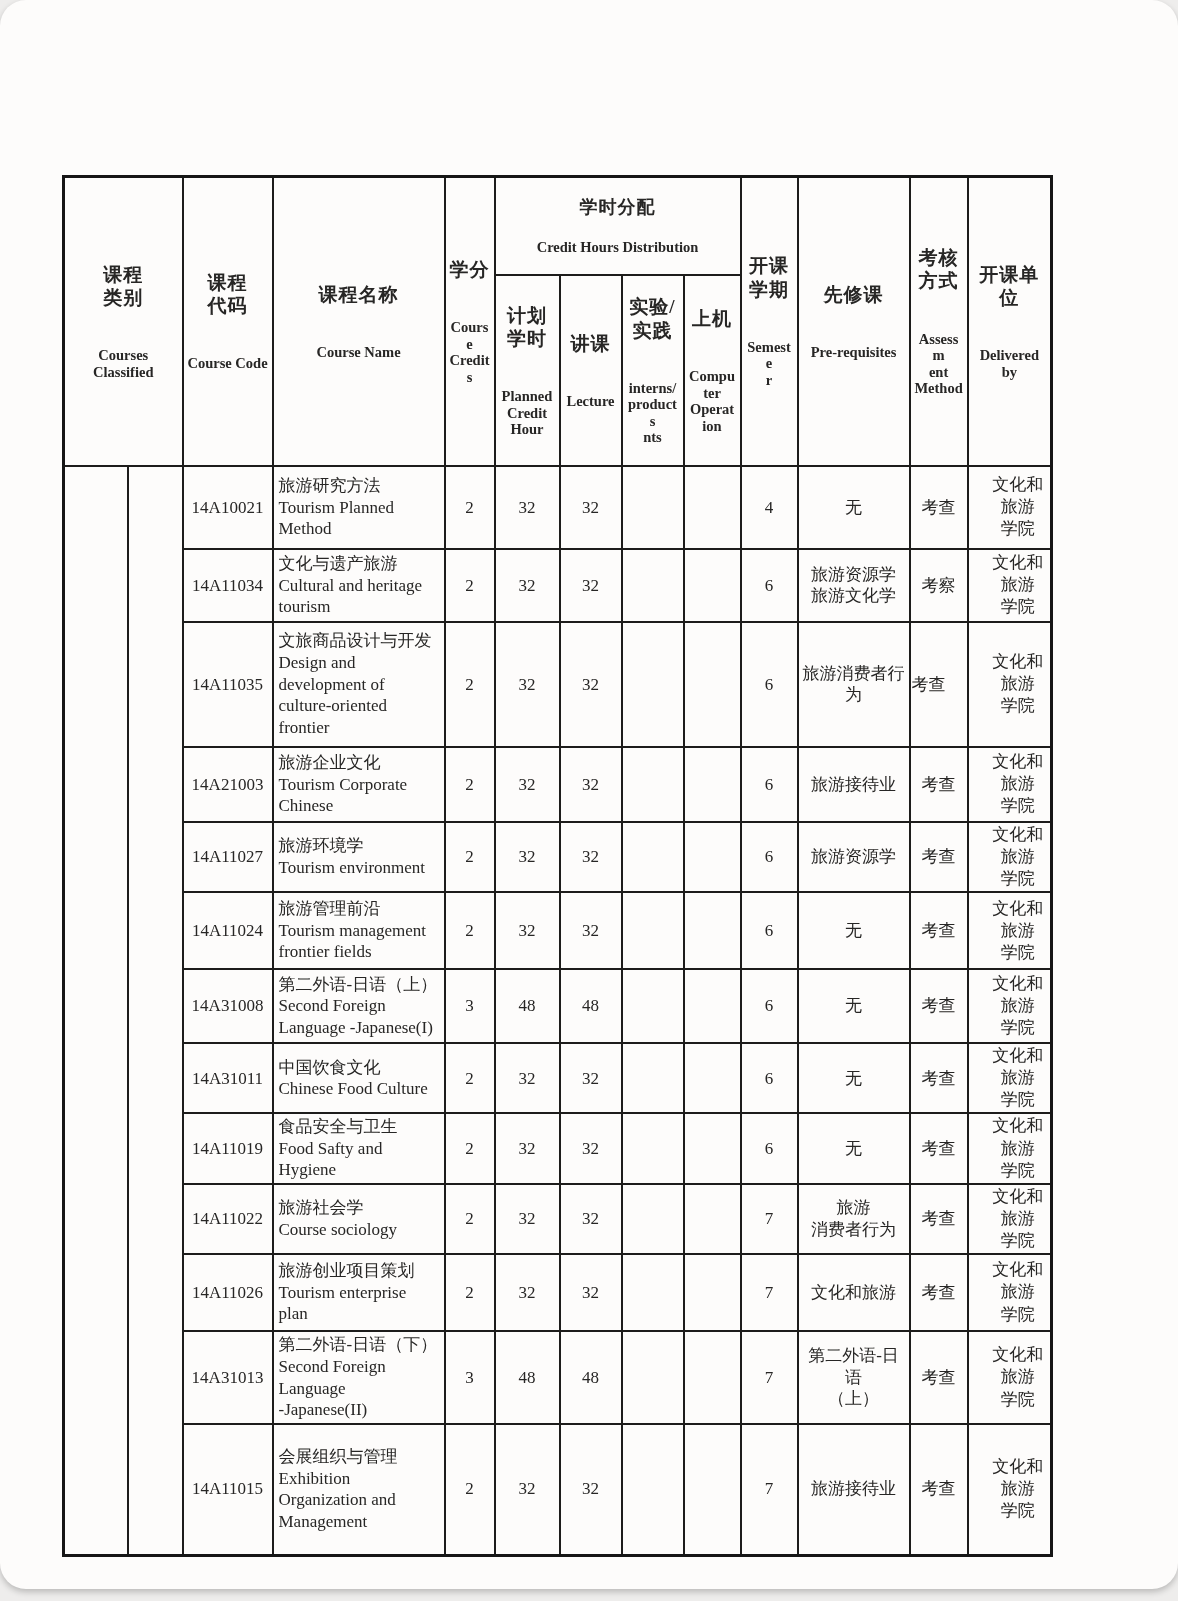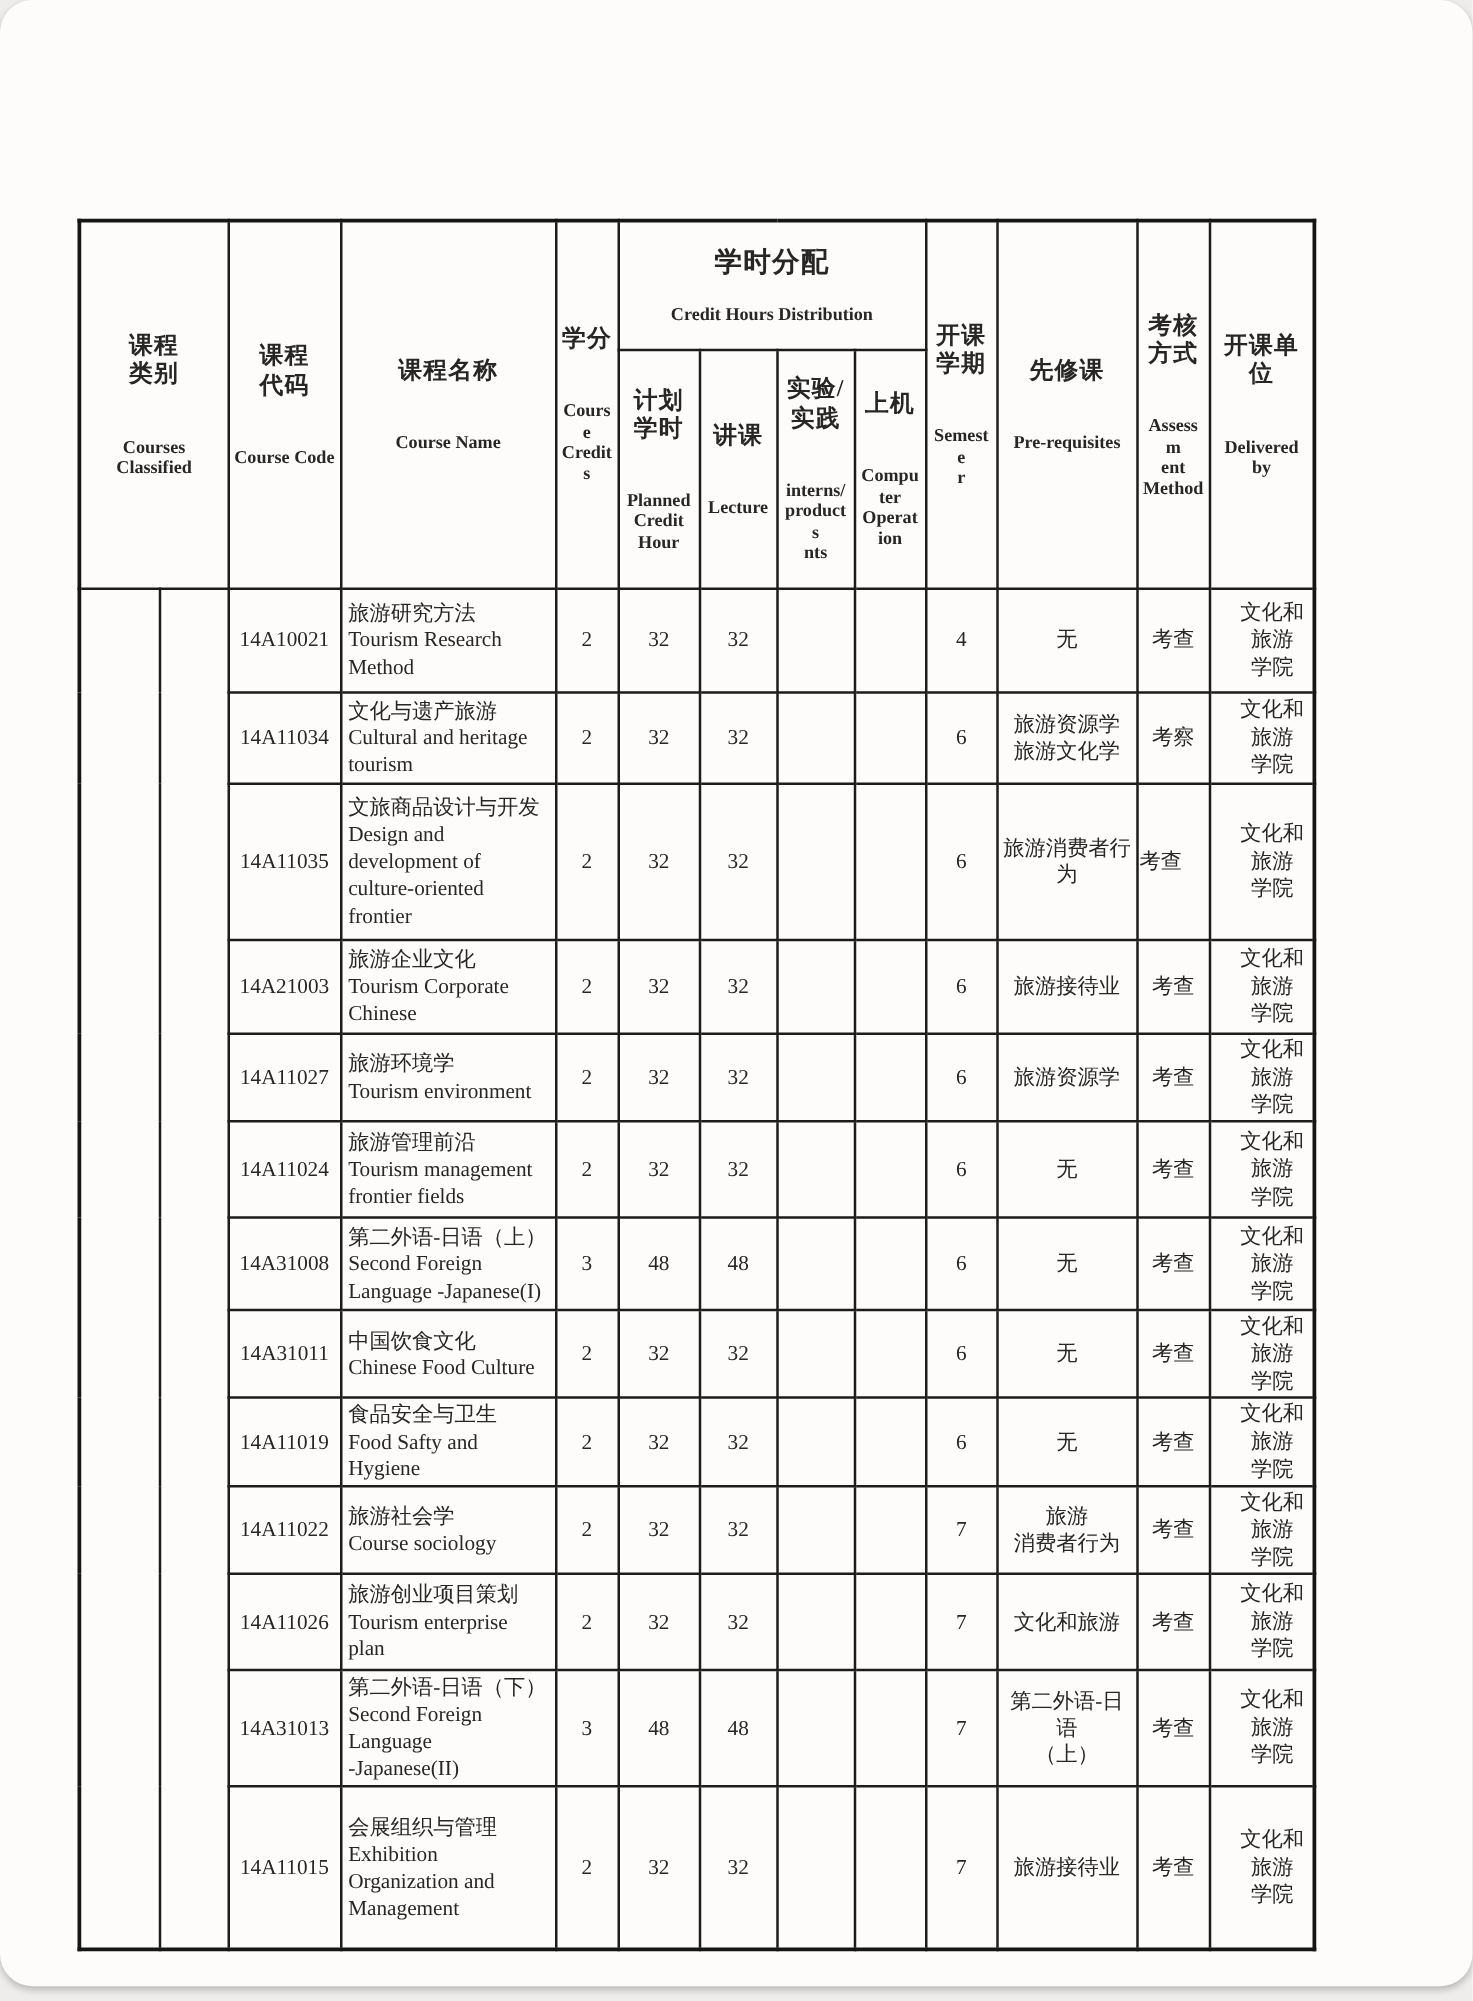--- a/index.html
+++ b/index.html
@@ -21,21 +21,21 @@
   th,td{
     border:2px solid #1d1c1b;
     padding:1px 3px;vertical-align:middle;text-align:center;
     white-space:pre-line;overflow:hidden;word-wrap:break-word;
   }
   thead tr.h1{height:55px;}
   thead tr.h2{height:145px;}
   th{font-weight:bold;}
   th .hz{display:block;font-size:19px;line-height:1.22;letter-spacing:1px;}
   th .he{display:block;font-size:14.5px;line-height:1.14;letter-spacing:0;margin-top:20px;}
-  th.group .hz{display:inline;font-size:22px;margin-top:33px;}
+  th.group .hz{display:inline;font-size:18px;margin-top:33px;}
   th.group .he{display:block;font-size:14.5px;}
   tbody td{font-size:17px;line-height:1.27;}
   td.name{text-align:left;padding-left:5px;padding-right:2px;}
   td.deliv{line-height:1.3;padding-left:20px;}
   
   tbody tr:nth-child(3) td[data-field="assessment"]{text-align:left;padding-left:1px;}
 </style>
 </head>
 <body>
 
@@ -135,21 +135,21 @@
         </th>
       </tr>
     </thead>
 
     <tbody>
         <tr style="height: 83px;">
           <td rowspan="13" class="cat-span"></td>
           <td rowspan="13" class="cat-span"></td>
       <td class="code" data-field="code">14A10021</td>
       <td class="name" data-field="name">旅游研究方法
-Tourism Research Method</td>
+Tourism Planned Method</td>
       <td class="num" data-field="credits">2</td>
       <td class="num" data-field="planned">32</td>
       <td class="num" data-field="lecture">32</td>
       <td class="num" data-field="experiments"></td>
       <td class="num" data-field="computer"></td>
       <td class="num" data-field="semester">4</td>
       <td class="prereq" data-field="prerequisites">无</td>
       <td class="assess" data-field="assessment">考查</td>
       <td class="deliv" data-field="delivered_by">文化和旅游
 学院</td>

